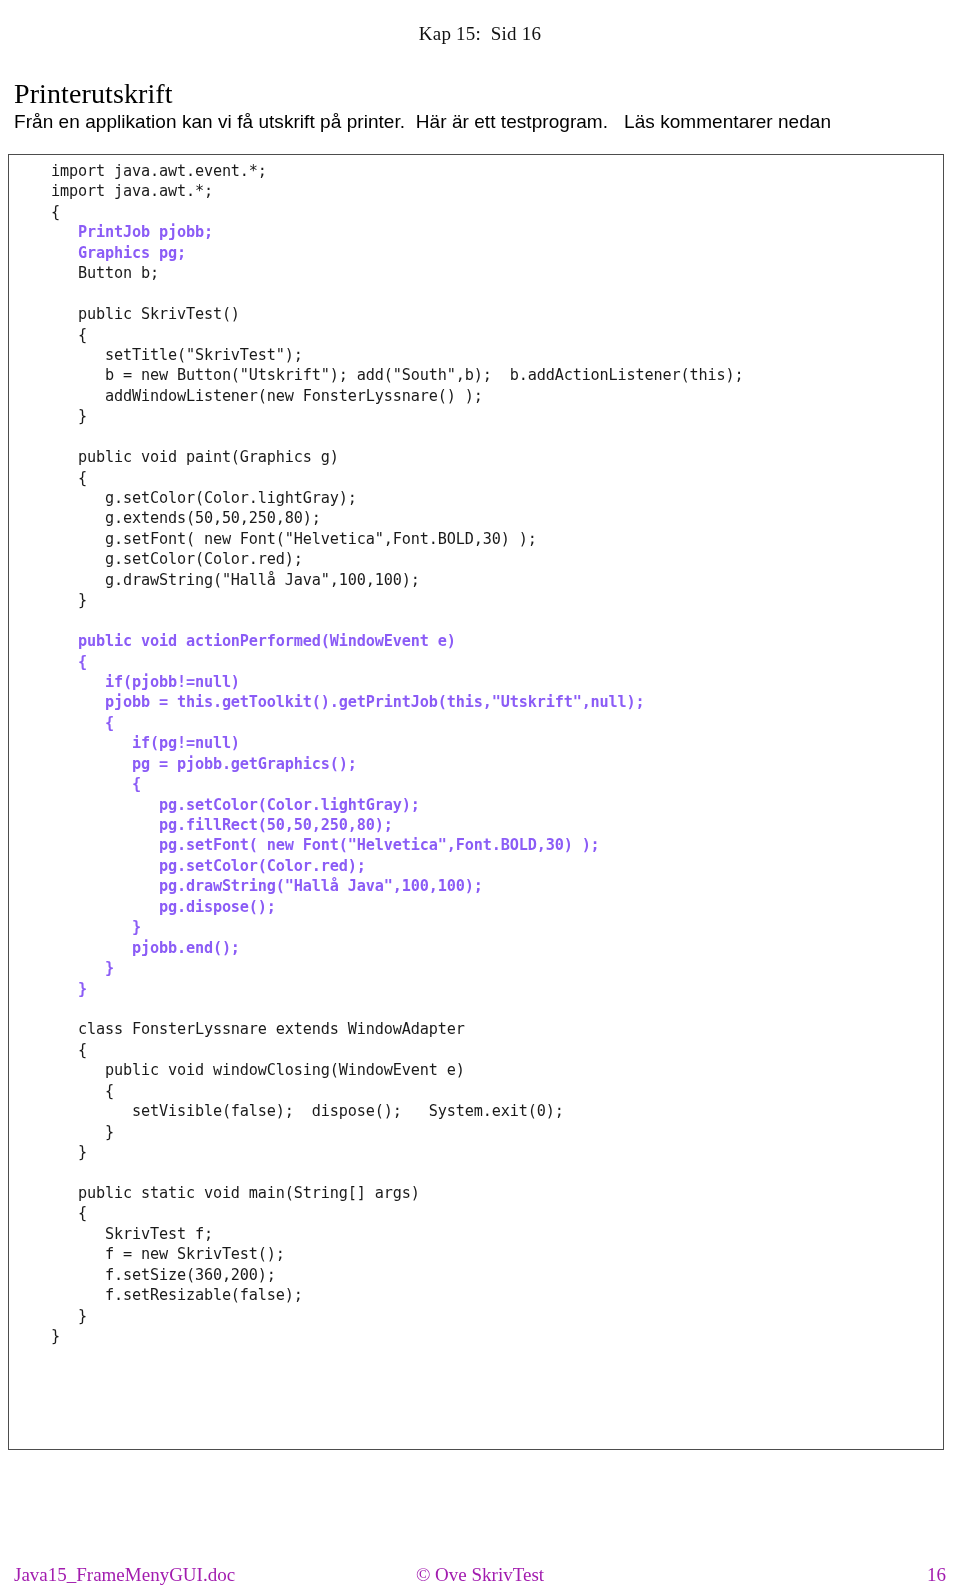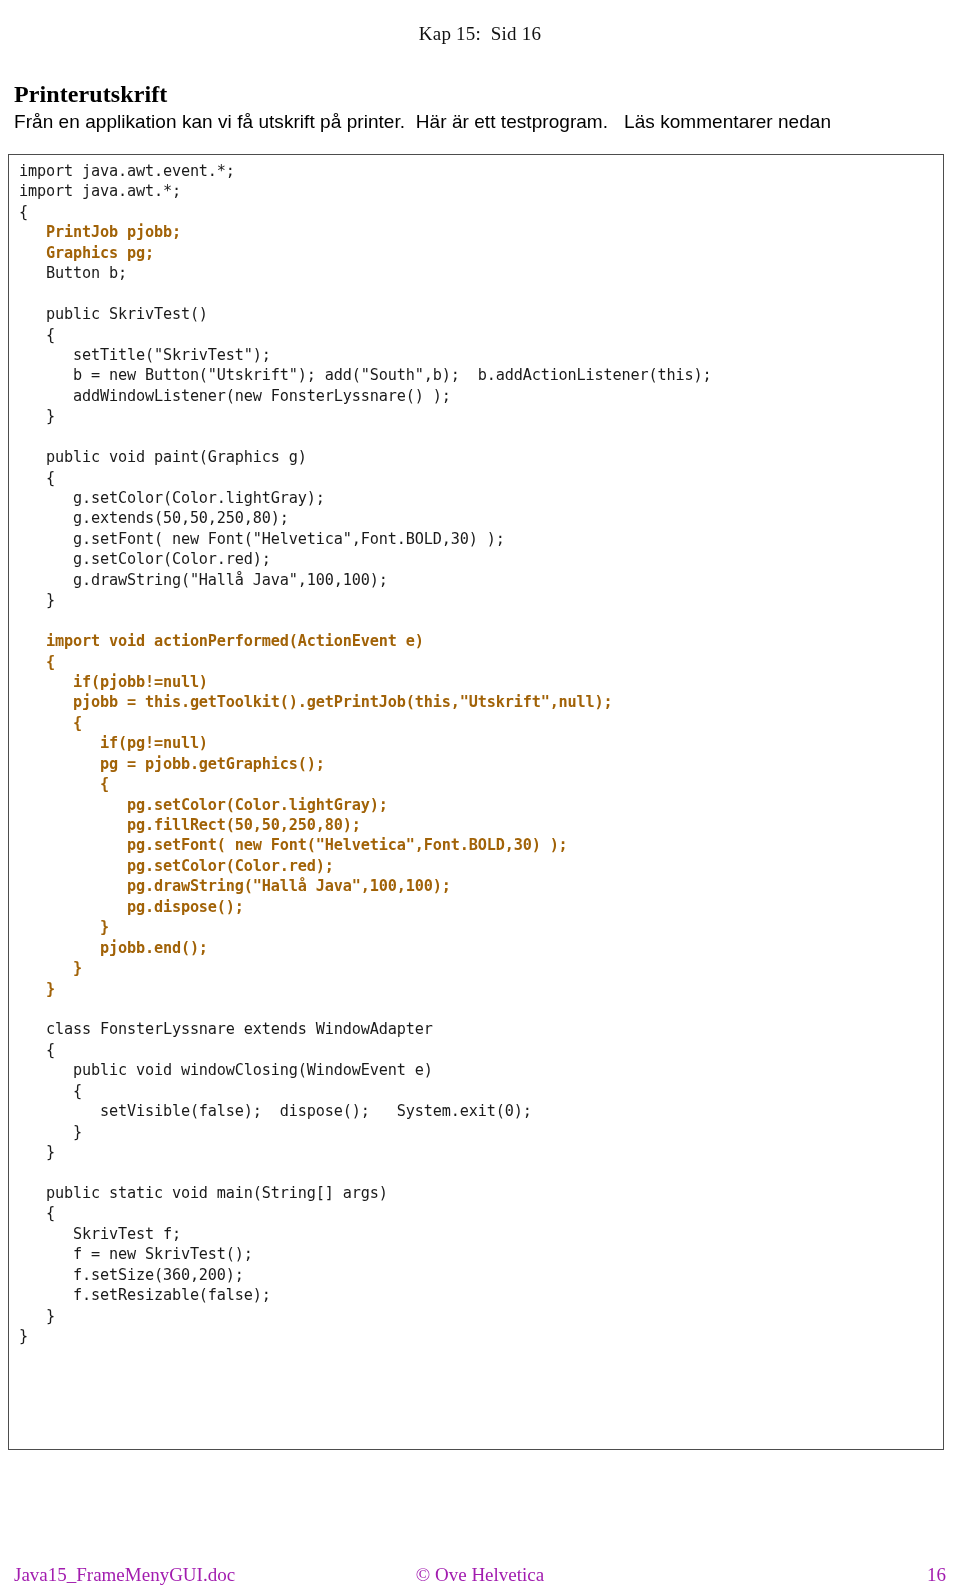--- a/index.html
+++ b/index.html
@@ -41,22 +41,22 @@
 
   
   .title-block {
     position: absolute;
     left: 14px;
     top: 64px;
     width: 930px;
   }
   .doc-title {
     font-family: "Liberation Serif", "DejaVu Serif", serif;
-    font-weight: bold;
-    font-size: 24px;
+    font-weight: normal;
+    font-size: 28px;
     line-height: 28px;
     margin: 0;
     letter-spacing: 0.1px;
   }
   .doc-subtitle {
     font-family: Liberation Sans, sans-serif;
     font-size: 19px;
     line-height: 24px;
     margin: 2px 0 0 0;
     white-space: pre;
@@ -69,36 +69,37 @@
     left: 8px;
     top: 138px;
     width: 936px;
     height: 296px; 
     box-sizing: border-box;
     border: 1.4px solid #4d4d4d;
     background: #ffffff;
   }
   .code-box {
     height: 1296px;
+    padding-left: 32px;
   }
   .code-inner {
     padding: 6px 0 0 10px;
   }
   .code-line {
     font-family: "DejaVu Sans Mono", "Liberation Mono", monospace;
     font-size: 15.2px;
     line-height: 20.45px;
     white-space: pre;
     color: #1a1a1a;
     letter-spacing: -0.15px;
     height: 20.45px;
   }
   .code-line.b {
     font-weight: bold;
-    color: #a16207;
+    color: #8b5cf6;
   }
   .code-line.blank {
     color: transparent;
   }
 
   
   .doc-footer {
     position: absolute;
     left: 14px;
     top: 1546px;
@@ -160,21 +161,21 @@
         <div class="code-line blank"> </div>
         <div class="code-line">   public void paint(Graphics g)</div>
         <div class="code-line">   {</div>
         <div class="code-line">      g.setColor(Color.lightGray);</div>
         <div class="code-line">      g.extends(50,50,250,80);</div>
         <div class="code-line">      g.setFont( new Font("Helvetica",Font.BOLD,30) );</div>
         <div class="code-line">      g.setColor(Color.red);</div>
         <div class="code-line">      g.drawString("Hallå Java",100,100);</div>
         <div class="code-line">   }</div>
         <div class="code-line blank"> </div>
-        <div class="code-line b">   import void actionPerformed(ActionEvent e)</div>
+        <div class="code-line b">   public void actionPerformed(WindowEvent e)</div>
         <div class="code-line b">   {</div>
         <div class="code-line b">      if(pjobb!=null)</div>
         <div class="code-line b">      pjobb = this.getToolkit().getPrintJob(this,"Utskrift",null);</div>
         <div class="code-line b">      {</div>
         <div class="code-line b">         if(pg!=null)</div>
         <div class="code-line b">         pg = pjobb.getGraphics();</div>
         <div class="code-line b">         {</div>
         <div class="code-line b">            pg.setColor(Color.lightGray);</div>
         <div class="code-line b">            pg.fillRect(50,50,250,80);</div>
         <div class="code-line b">            pg.setFont( new Font("Helvetica",Font.BOLD,30) );</div>
@@ -200,17 +201,17 @@
         <div class="code-line">      f = new SkrivTest();</div>
         <div class="code-line">      f.setSize(360,200);</div>
         <div class="code-line">      f.setResizable(false);</div>
         <div class="code-line">   }</div>
         <div class="code-line">}</div>
       </div>
   </div>
 
   <div class="doc-footer">
     <span class="footer-left">Java15_FrameMenyGUI.doc</span>
-    <span class="footer-center">© Ove Helvetica</span>
+    <span class="footer-center">© Ove SkrivTest</span>
     <span class="footer-right">16</span>
   </div>
 
 </div>
 
 </body></html>

